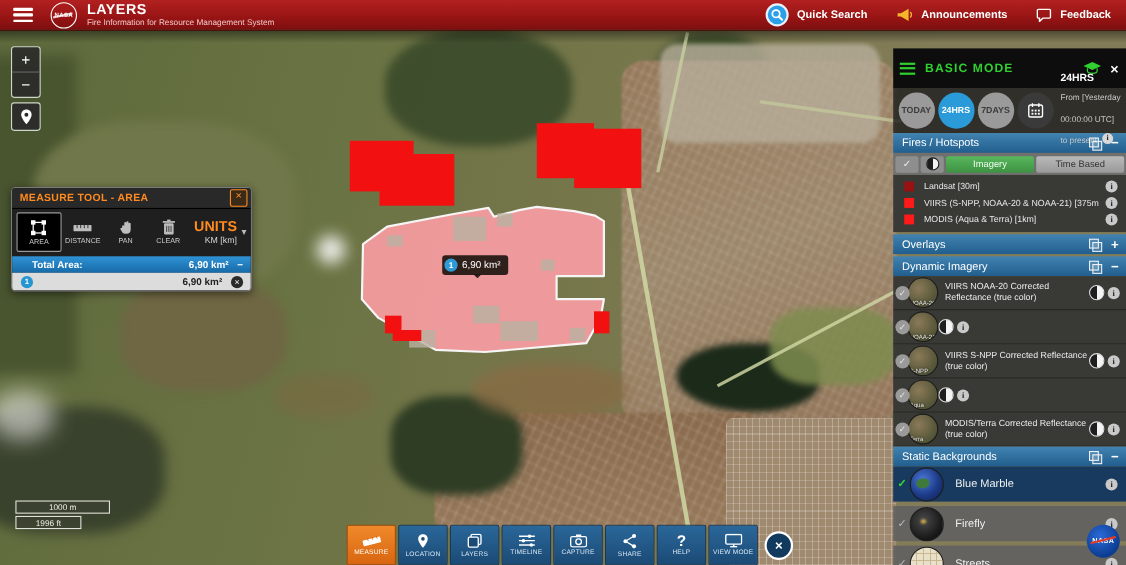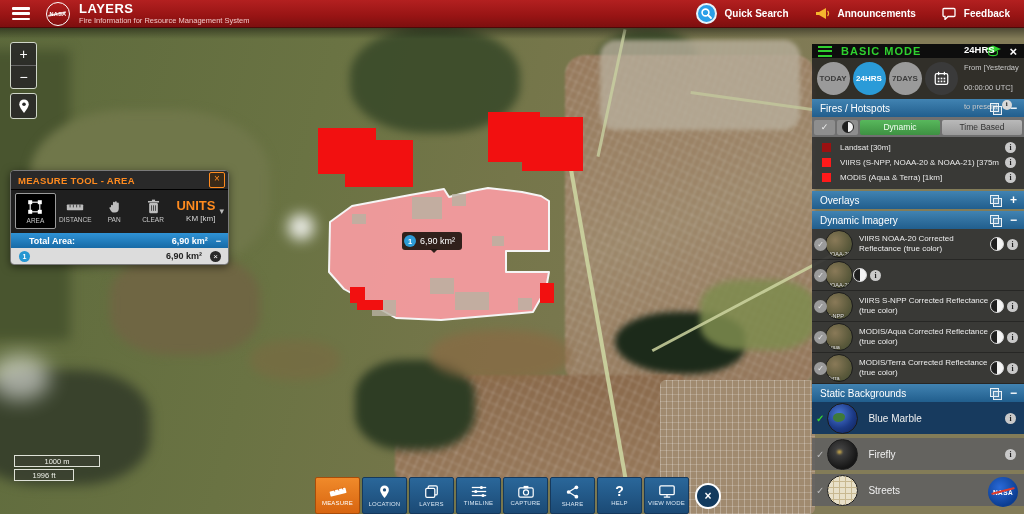--- a/index.html
+++ b/index.html
@@ -107,21 +107,21 @@
   .mtotal .minus{margin:0 7px 0 8px;cursor:pointer;}
   .mentry{height:16px;background:#dcdcdc;display:flex;align-items:center;font-size:9px;color:#222;}
   .mentry .badge{width:11px;height:11px;margin-left:8px;border-radius:50%;background:#2596d1;color:#fff;font-size:7px;
     display:flex;align-items:center;justify-content:center;font-weight:bold;}
   .mentry .val{flex:1;text-align:right;font-weight:bold;}
   .mentry .rm{width:11px;height:11px;margin:0 7px 0 8px;border-radius:50%;background:#2a2a2a;color:#fff;font-size:8px;
     line-height:11px;text-align:center;cursor:pointer;}
 
   
   .sidebar{right:0;top:44px;width:212px;}
-  .modebar{height:14px;background:#0d0d0d;display:flex;align-items:center;}
+  .modebar{height:36px;background:#0d0d0d;display:flex;align-items:center;}
   .ghamb{width:14px;height:11px;margin-left:6px;display:flex;flex-direction:column;justify-content:space-between;cursor:pointer;}
   .ghamb i{display:block;height:2px;background:#2fd02f;}
   .modetitle{flex:1;margin-left:9px;color:#2fd02f;font-weight:bold;font-size:11px;letter-spacing:1px;}
   .capico{margin-right:8px;cursor:pointer;display:flex;}
   .wclose{margin-right:7px;color:#fff;font-size:13px;font-weight:bold;cursor:pointer;line-height:1;}
   .daterow{background:rgba(30,30,30,.82);height:41px;display:flex;align-items:center;padding:0 3px;}
   .dcirc{width:33px;height:33px;border-radius:50%;background:#9a9a9a;color:#3c3c3c;font-weight:bold;font-size:8px;
     display:flex;align-items:center;justify-content:center;margin:0 1.5px;cursor:pointer;flex:none;}
   .dcirc.active{background:#2a9bd8;color:#fff;}
   .dcirc.cal{background:#3a3a3a;}
@@ -437,21 +437,21 @@
           <i></i>
           <i></i>
         </span>
       <span class="secbtn">−</span>
     </div>
     <div class="togglerow">
       <span class="tgsq">✓</span>
       <span class="tgsq">
           <span class="halfmoon"></span>
         </span>
-      <span class="tgbtn simple">Dynamic</span>
+      <span class="tgbtn simple">Imagery</span>
       <span class="tgbtn timeb">Time Based</span>
     </div>
     <div class="fireitems">
       <div class="firerow">
         <span class="sw dark"></span>
         <span class="fl">Landsat [30m]</span>
         <span class="inforight">i</span>
       </div>
       <div class="firerow">
         <span class="sw bright"></span>
@@ -515,21 +515,20 @@
         <span class="icons">
             <span class="contrast"></span>
             <span class="inforight" style="margin:0">i</span>
           </span>
       </div>
       <div class="dynrow">
         <span class="chkcirc">✓</span>
         <span class="thumb">
             <span class="tl">Aqua</span>
           </span>
-        <span class="dl">MODIS/Aqua Corrected Reflectance (true color)</span>
         <span class="icons">
             <span class="contrast"></span>
             <span class="inforight" style="margin:0">i</span>
           </span>
       </div>
       <div class="dynrow">
         <span class="chkcirc">✓</span>
         <span class="thumb">
             <span class="tl">Terra</span>
           </span>

